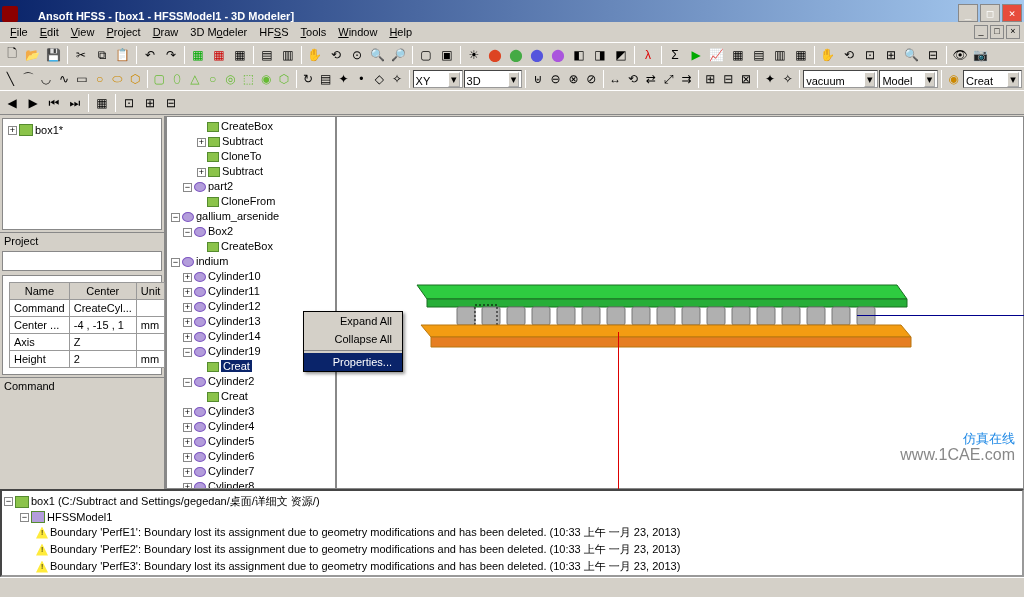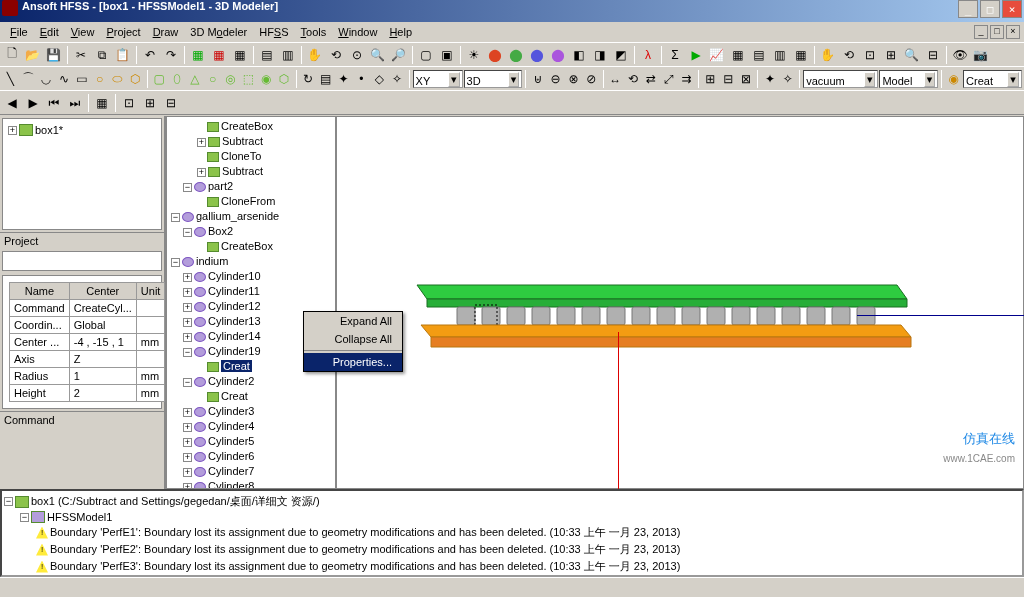--- a/index.html
+++ b/index.html
@@ -1,19 +1,19 @@
 <!DOCTYPE html>
 <html><head>
 <meta charset="utf-8">
 <style>
 * { box-sizing: border-box; margin: 0; padding: 0; font-family: "Microsoft Sans Serif", Tahoma, sans-serif; font-size: 11px; }
 body { background: #d4d0c8; overflow: hidden; width: 1024px; height: 597px; position: relative; }
 
 
-.titlebar { height: 22px; background: linear-gradient(to right, #0a246a, #a6caf0); color: #fff; display: flex; align-items: flex-start; padding: 0 2px; }
+.titlebar { height: 22px; background: linear-gradient(to right, #0a246a, #a6caf0); color: #fff; display: flex; align-items: flex-end; padding: 0 2px; gap: 16px; }
 .titlebar .appicon { width: 16px; height: 16px; background: #8b0000; margin-right: 4px; border-radius: 2px; }
 .titlebar .title { flex: 1; font-weight: bold; }
 .winbtns { display: flex; gap: 2px; }
 .winbtn { width: 20px; height: 18px; background: #d4d0c8; border: 1px solid #888; display: flex; align-items: center; justify-content: center; font-family: monospace; }
 .winbtn.close { background: #e74c3c; color: #fff; }
 
 
 .menubar { height: 20px; background: #d4d0c8; display: flex; align-items: center; padding: 0 4px; }
 .menubar span { padding: 2px 6px; cursor: default; }
 .menubar u { text-decoration: underline; }
@@ -55,21 +55,21 @@
 .ind { display:inline-block; }
 
 
 .ctxmenu { position: absolute; background: #d4d0c8; border: 1px solid #000; box-shadow: 2px 2px 3px rgba(0,0,0,.4); width: 100px; z-index: 100; left: 303px; top: 311px; text-align: right; }
 .ctxmenu .mitem { padding: 3px 10px; }
 .ctxmenu .mitem.sel { background: #0a246a; color: #fff; }
 
 
 .view3d { flex: 1; background: #fff; position: relative; border: 1px solid #888; }
 .watermark { position: absolute; right: 8px; bottom: 40px; color: #1e88e5; font-size: 13px; }
-.site { position: absolute; right: 8px; bottom: 24px; color: #888; font-size: 10px; }
+.site { position: absolute; right: 8px; bottom: 24px; color: #888; font-size: 16px; }
 
 
 .model { position: absolute; left: 60px; top: 160px; }
 .yaxis { position: absolute; left: 520px; top: 198px; width: 420px; height: 1px; background: #00008b; }
 .yaxis::after { content:""; position:absolute; right:-6px; top:-3px; border-left:6px solid #00008b; border-top:3px solid transparent; border-bottom:3px solid transparent;}
 .zaxis { position: absolute; left: 281px; top: 215px; width: 1px; height: 162px; background: #d00; }
 .zaxis::after { content:""; position:absolute; left:-3px; bottom:-6px; border-top:6px solid #d00; border-left:3px solid transparent; border-right:3px solid transparent;}
 .zlabel { position:absolute; left:283px; top:382px; color:#d00; font-size:10px;}
 
 
@@ -273,38 +273,28 @@
           <th>Name</th>
           <th>Center</th>
           <th>Unit</th>
         </tr>
         <tr>
               <td>Command</td>
               <td>CreateCyl...</td>
               <td></td>
             </tr>
         <tr>
-              <td>Coordin...</td>
-              <td>Global</td>
-              <td></td>
-            </tr>
-        <tr>
               <td>Center ...</td>
               <td>-4 , -15 , 1</td>
               <td>mm</td>
             </tr>
         <tr>
               <td>Axis</td>
               <td>Z</td>
               <td></td>
-            </tr>
-        <tr>
-              <td>Radius</td>
-              <td>1</td>
-              <td>mm</td>
             </tr>
         <tr>
               <td>Height</td>
               <td>2</td>
               <td>mm</td>
             </tr>
       </tbody>
         </table>
     </div>
     <div class="panellabel">Command</div>

